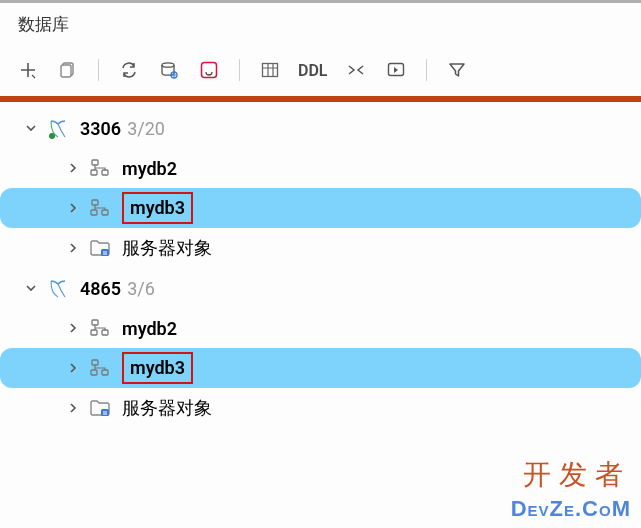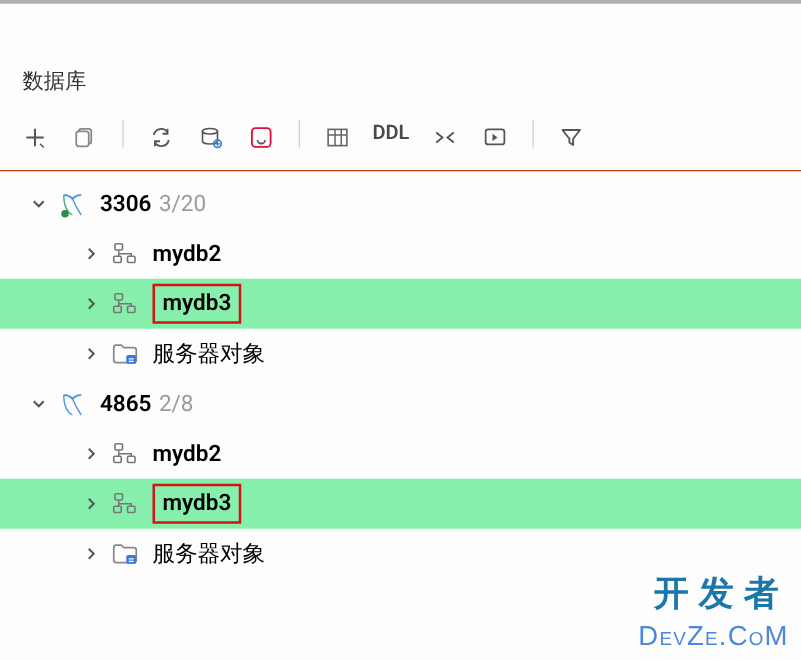--- a/index.html
+++ b/index.html
@@ -15,28 +15,27 @@
     position: relative;
   }
   .top-border {
     height: 3px;
     background: #b0b0b0;
   }
   .panel-title {
     padding: 10px 18px 14px;
     font-size: 17px;
     color: #333;
-    margin-top: 40px;
   }
   .toolbar {
     display: flex;
-    align-items: flex-start;
+    align-items: center;
     gap: 12px;
     padding: 6px 14px 12px;
-    border-bottom: 1px solid #c2410c;
+    border-bottom: 6px solid #c2410c;
   }
   .tool-btn {
     width: 28px;
     height: 28px;
     display: flex;
     align-items: center;
     justify-content: center;
     color: #5f5f5f;
     cursor: pointer;
     border-radius: 4px;
@@ -57,21 +56,22 @@
   .tree {
     padding-top: 6px;
   }
   .tree-row {
     display: flex;
     align-items: center;
     height: 40px;
     padding-right: 10px;
   }
   .tree-row.selected {
-    background: #86efac;
+    background: #7dd3fc;
+    border-radius: 12px;
   }
   .tree-row .indent1 { width: 22px; }
   .tree-row .indent2 { width: 64px; }
   .chevron {
     width: 18px;
     height: 18px;
     display: flex;
     align-items: center;
     justify-content: center;
     color: #6b6b6b;
@@ -101,34 +101,34 @@
     padding: 0 6px;
     line-height: 28px;
     display: inline-block;
   }
   .watermark-cn {
     position: absolute;
     right: 10px;
     bottom: 34px;
     font-size: 28px;
     letter-spacing: 8px;
-    color: #0369a1;
-    font-weight: 700;
+    color: #c2410c;
+    font-weight: 400;
     opacity: 0.9;
     pointer-events: none;
     font-family: "Microsoft YaHei", sans-serif;
   }
   .watermark-en {
     position: absolute;
     right: 10px;
     bottom: 6px;
     font-size: 22px;
     letter-spacing: 1px;
     color: #3b7ad9;
-    font-weight: 400;
+    font-weight: 700;
     opacity: 0.9;
     pointer-events: none;
     font-family: "Arial", sans-serif;
     font-variant: small-caps;
   }
   svg { display: block; }
 </style>
 </head>
 <body>
 
@@ -281,21 +281,21 @@
         </svg>
     </span>
     <span class="node-icon">
       <svg width="24" height="24" viewBox="0 0 24 24">
           <path d="M5 5c0 10 3 14 7 16" fill="none" stroke="#59d" stroke-width="1.1"></path>
           <path d="M5 5c2 0 5 1 7 3 2-2 5-3 7-3" fill="none" stroke="#59d" stroke-width="1.6"></path>
           <path d="M12 8c2 5 5 10 7 13" fill="none" stroke="#59d" stroke-width="1.1"></path>
         </svg>
     </span>
     <span class="node-label">4865</span>
-    <span class="count">2/8</span>
+    <span class="count">3/6</span>
   </div>
 
   <div class="tree-row">
     <div class="indent2"></div>
     <span class="chevron">
       <svg width="12" height="12" viewBox="0 0 12 12">
           <path d="M4 2l4 4-4 4" fill="none" stroke="#555" stroke-width="1.6"></path>
         </svg>
     </span>
     <span class="node-icon">

